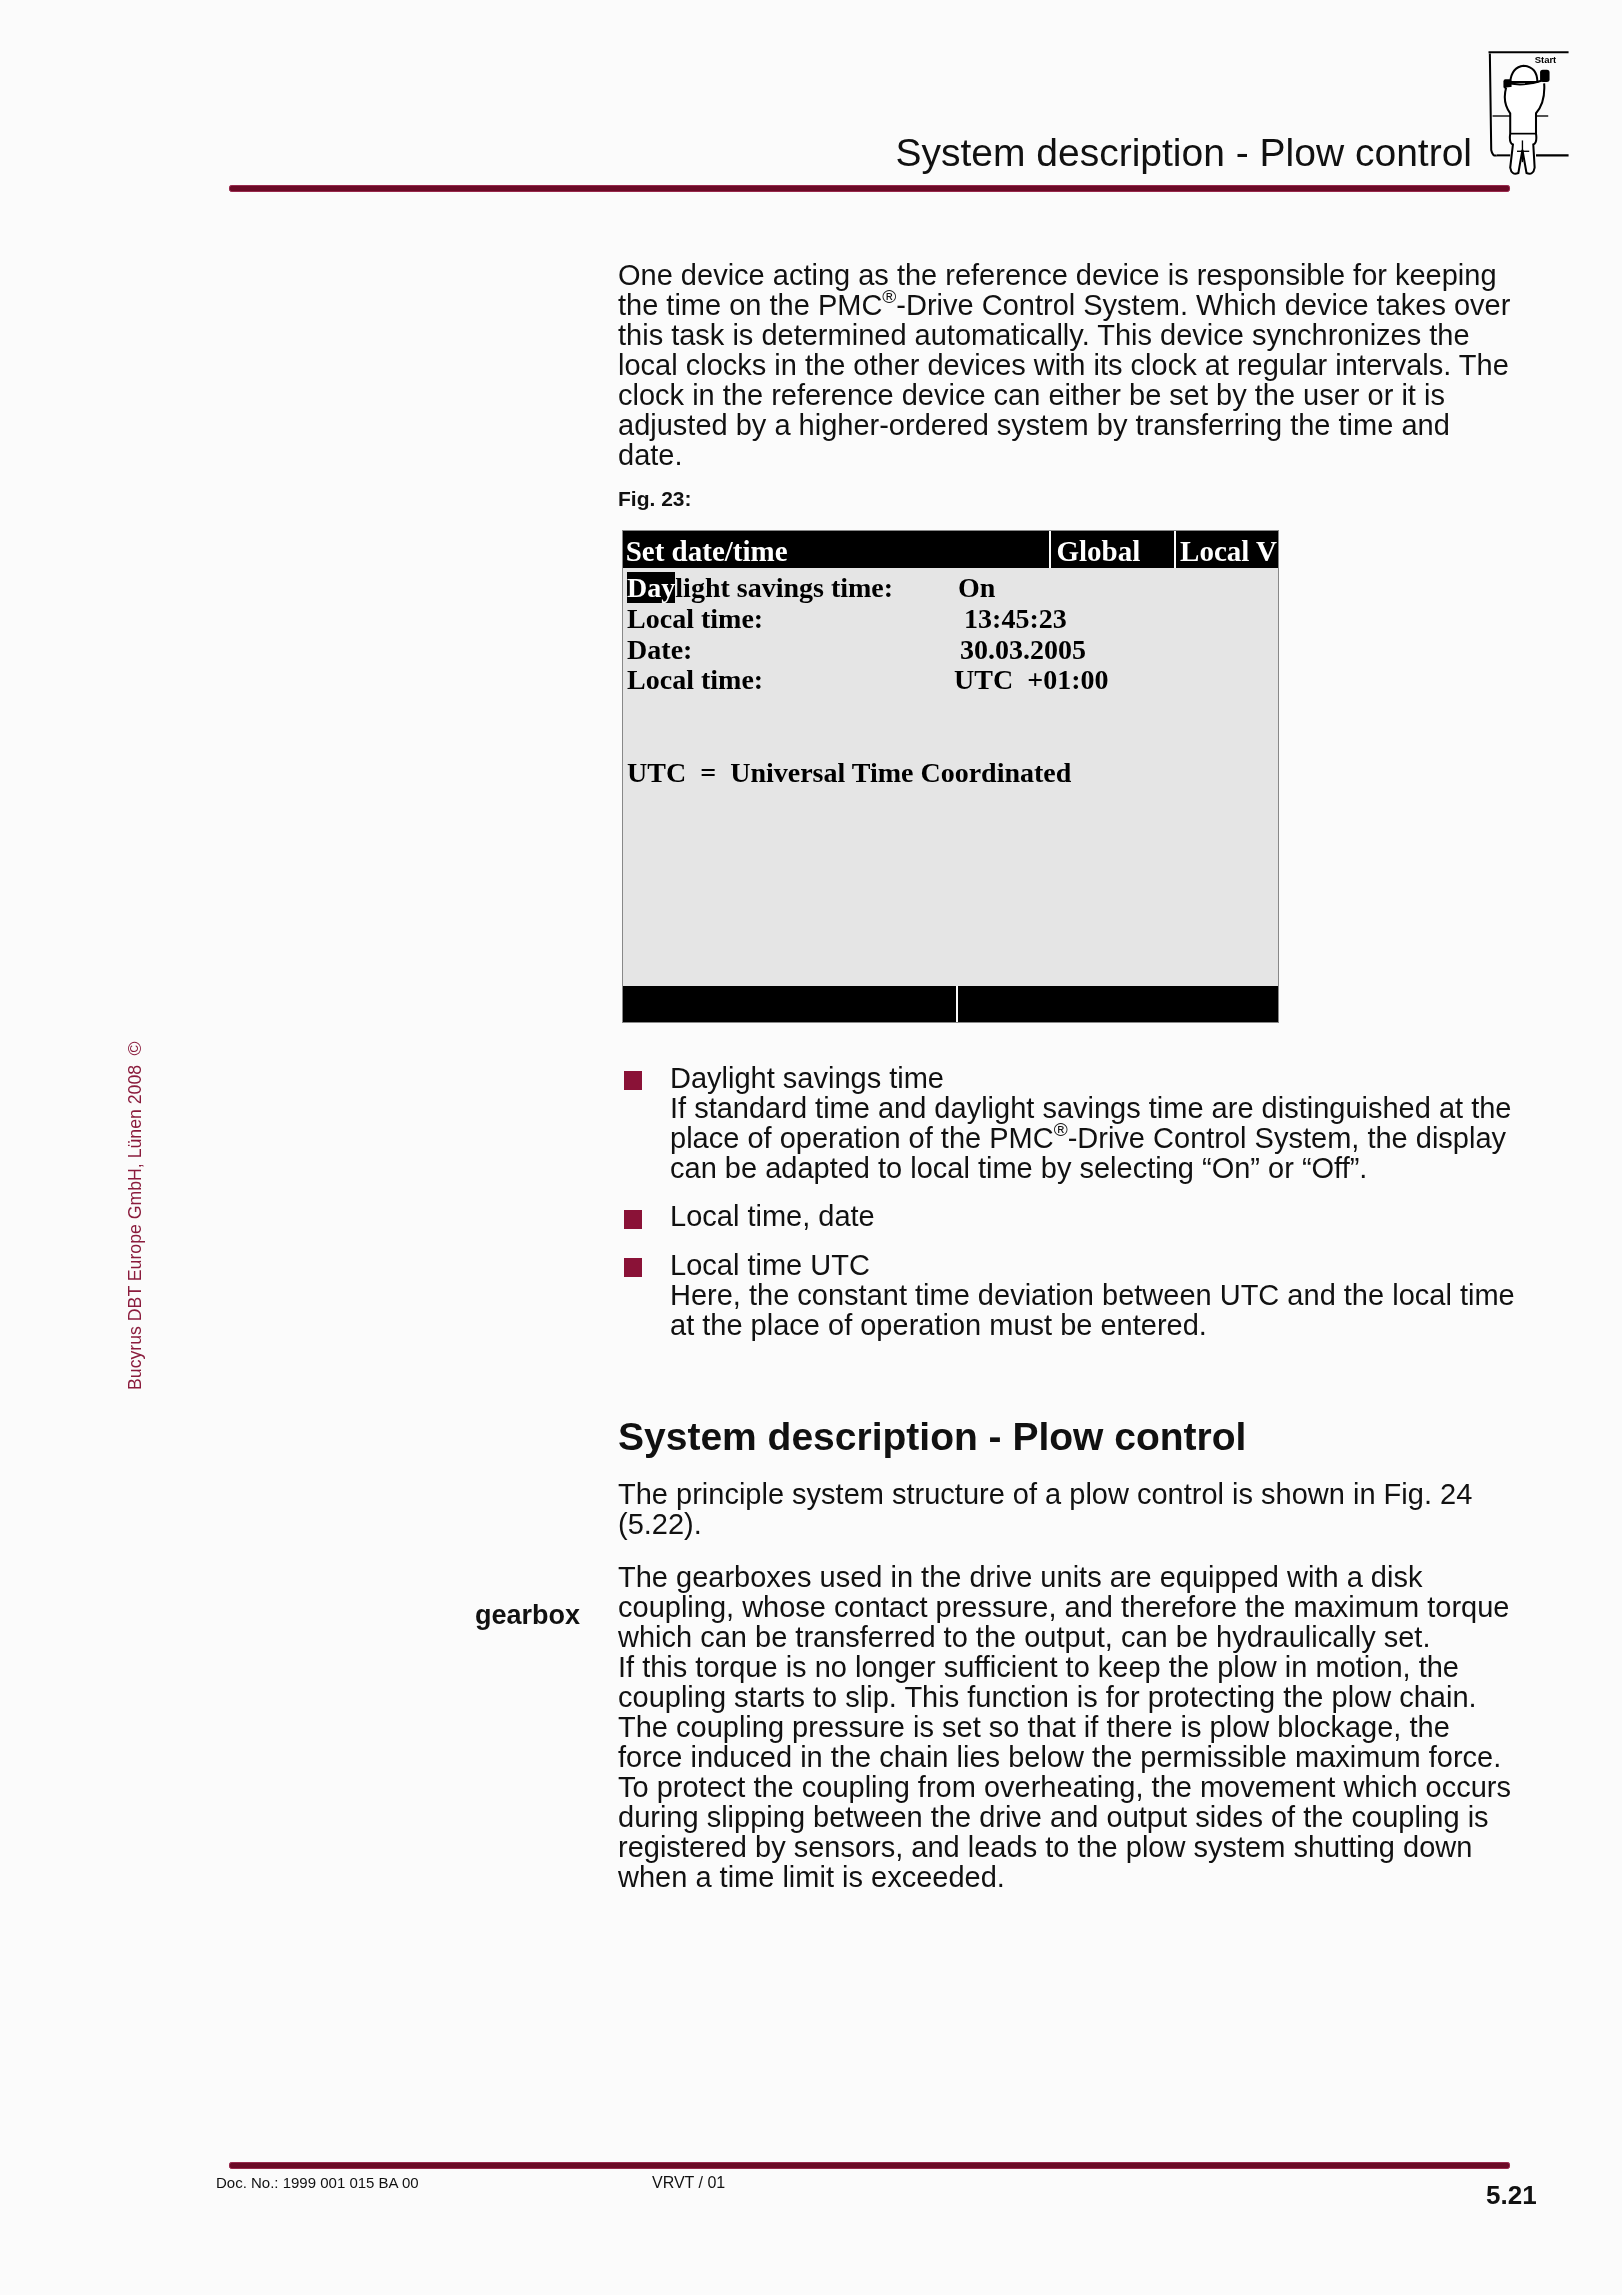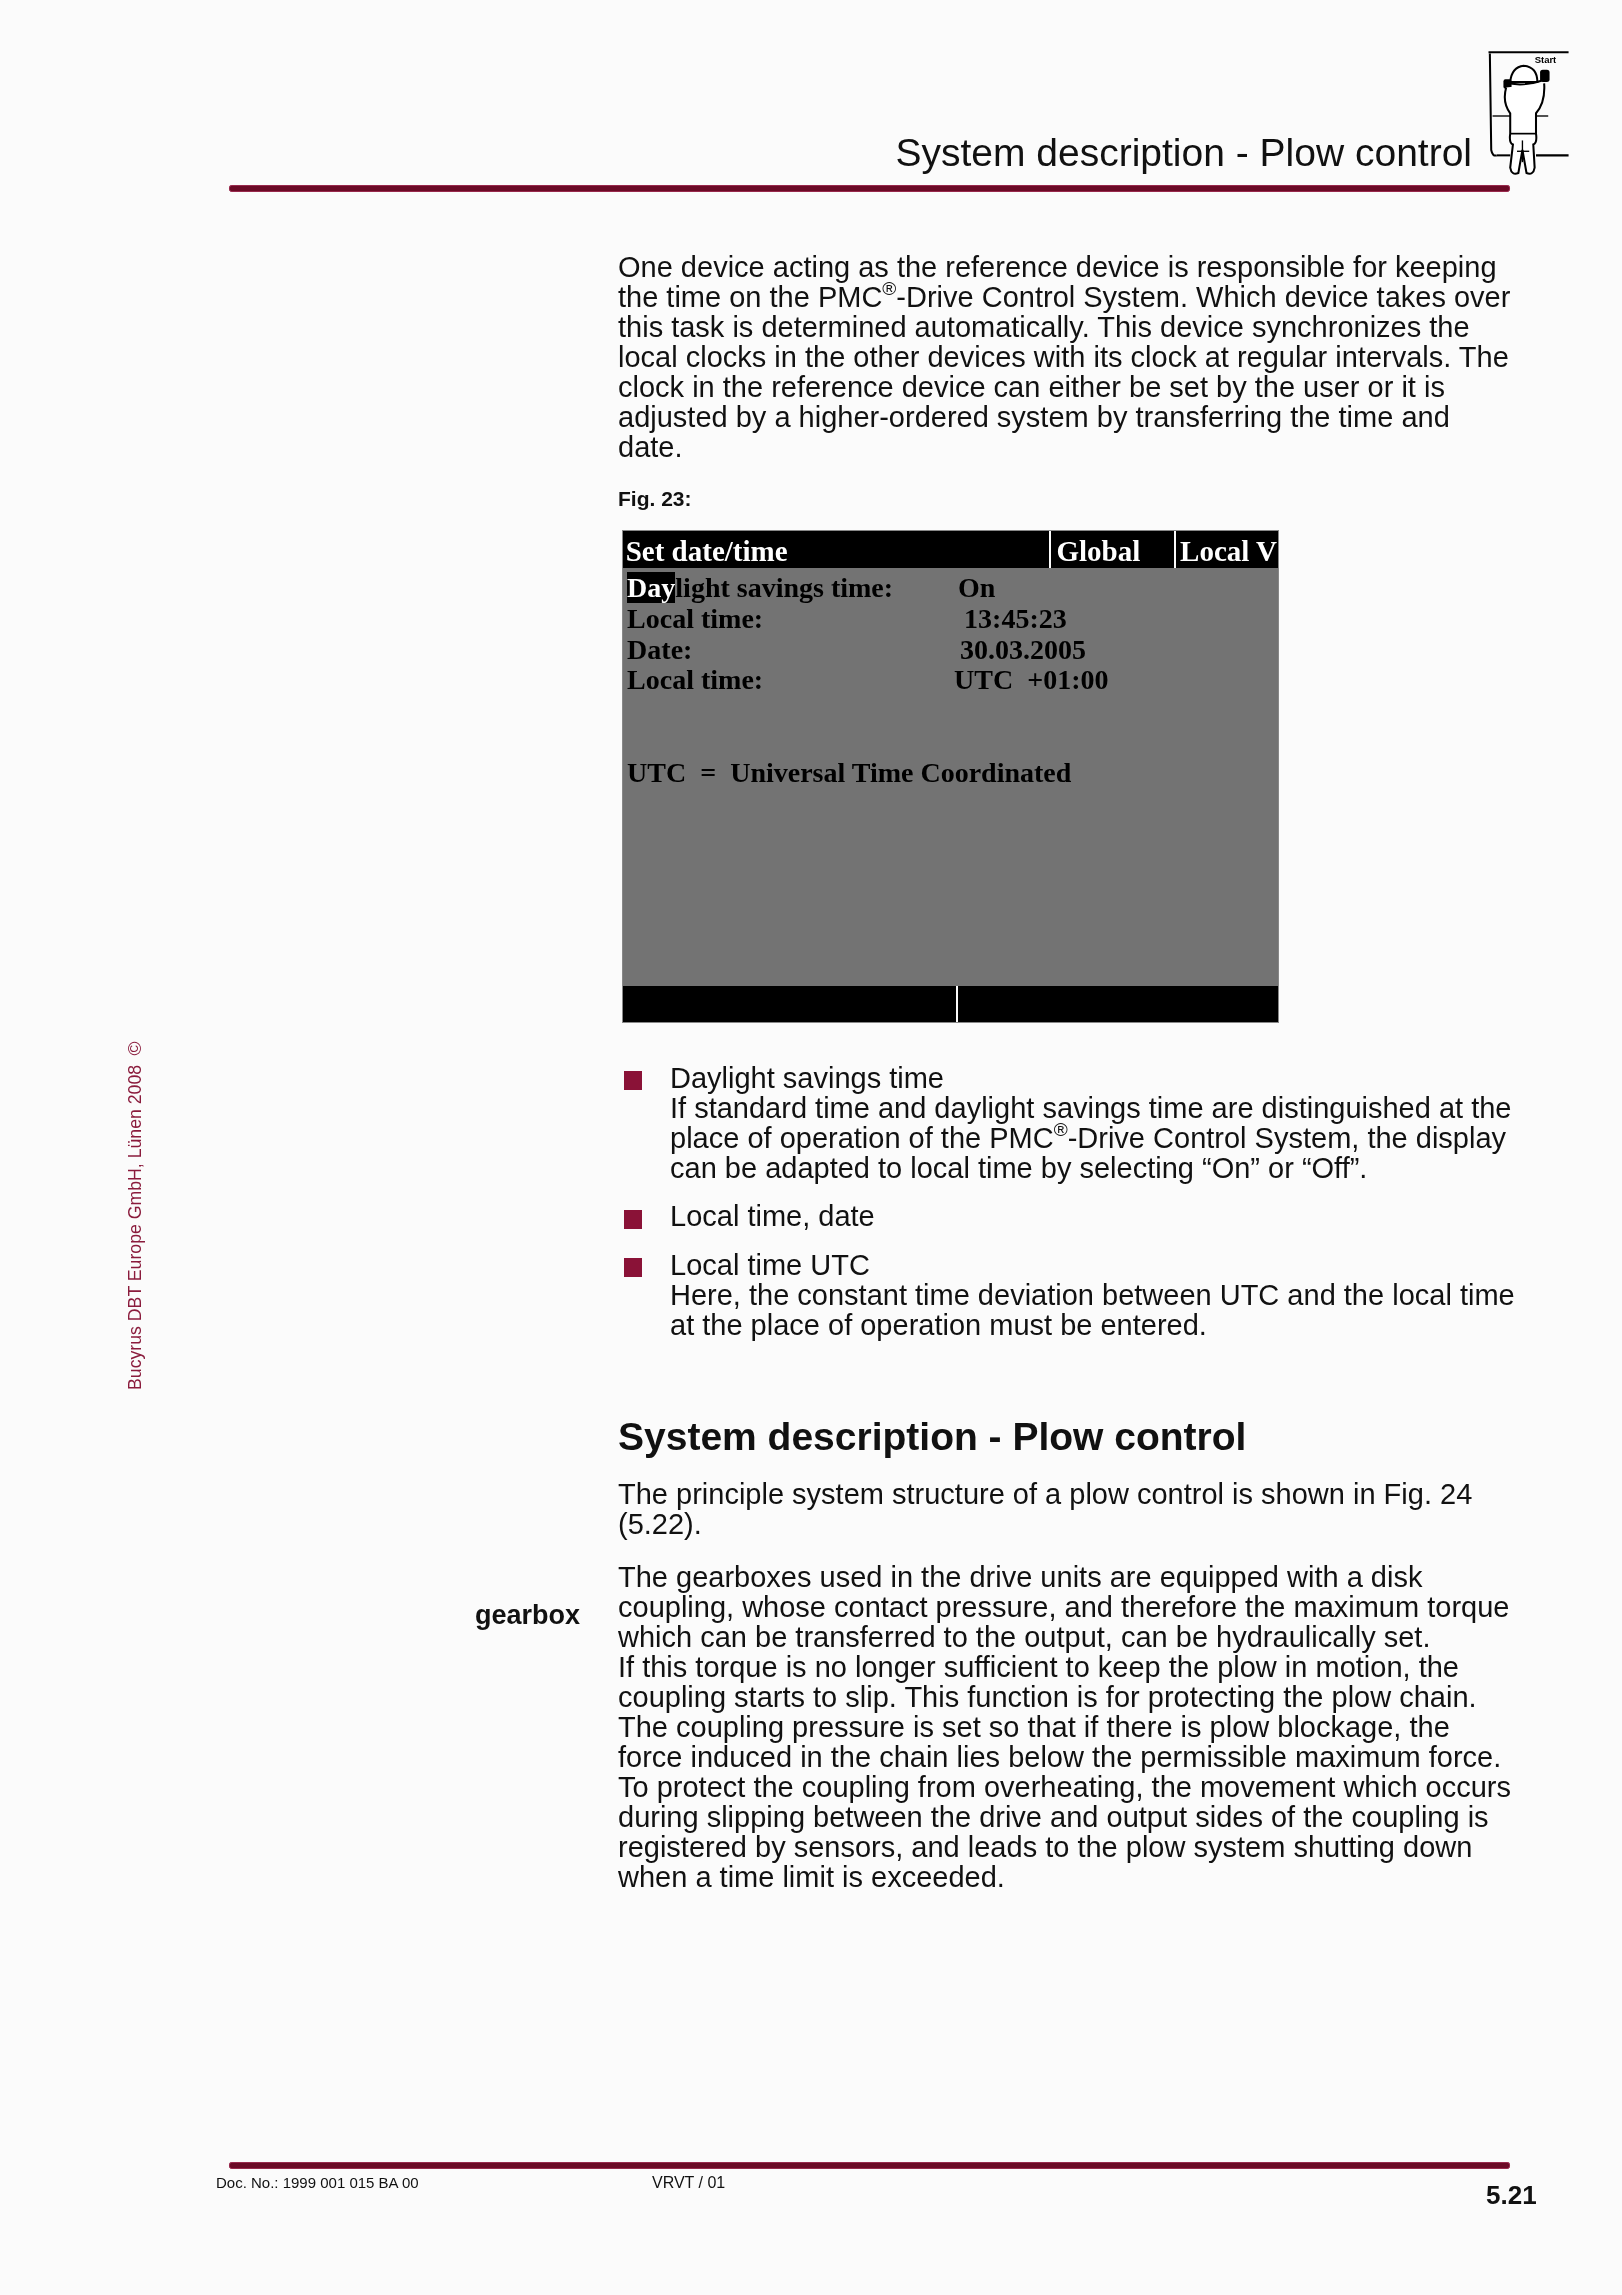--- a/index.html
+++ b/index.html
@@ -38,29 +38,29 @@
     }
     .copyright .copy-sym { margin-left: 9.5px; font-size: 19px; }
 
     
     .body-text {
       font-size: 29px; line-height: 30px;
       color: #111;
     }
     sup.reg { font-size: 19px; line-height: 0; vertical-align: 12.3px; }
 
-    .intro { left: 618px; top: 252px; width: 900px; }
+    .intro { left: 618px; top: 260px; width: 900px; }
     .fig-label { left: 618px; top: 487px; font-size: 21px; font-weight: bold; }
 
     
     .screen {
       left: 622px; top: 530px; width: 657px; height: 493px;
       border: 1.4px solid #888;
       box-sizing: border-box;
-      background: #737373;
+      background: #e5e5e5;
       font-family: "Liberation Serif", serif;
       font-weight: bold;
       color: #000;
     }
     .screen-header {
       position: absolute; left: 0; top: 0; right: 0; height: 37px;
       background: #000; display: flex;
     }
     .screen-header .cell {
       color: #fff; font-size: 29px; line-height: 40px;

